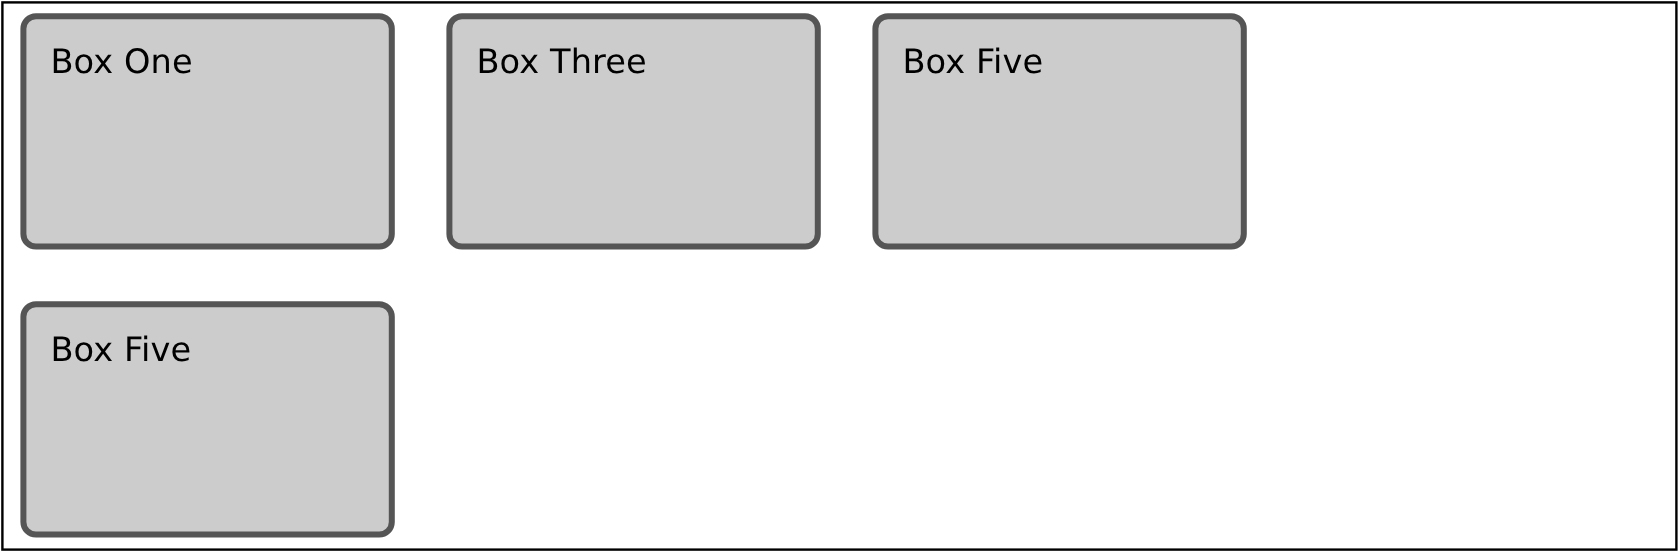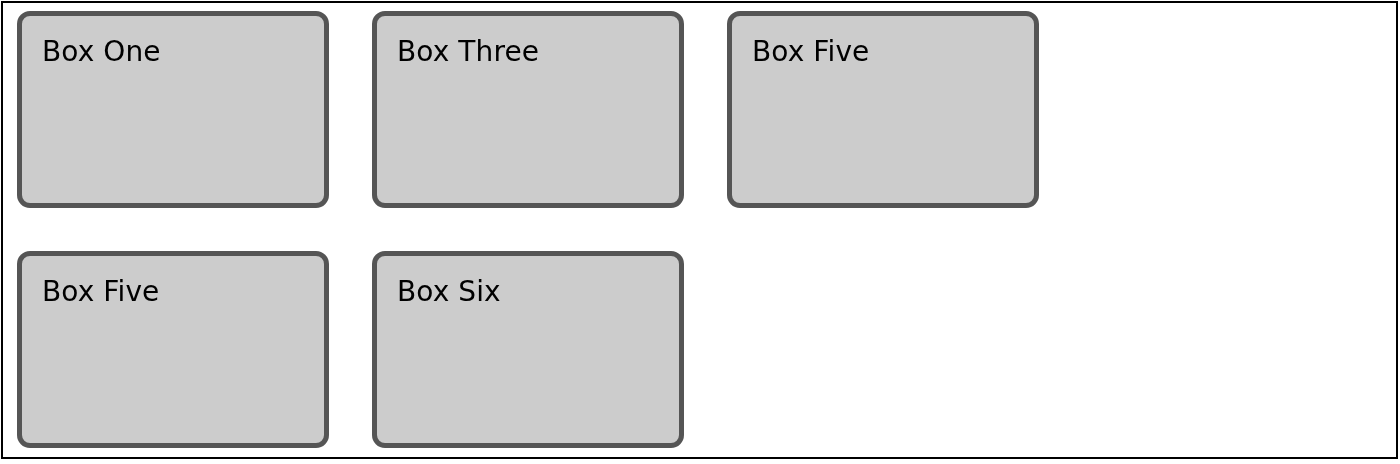--- a/index.html
+++ b/index.html
@@ -74,19 +74,16 @@
     </div>
 
     <div class="box-card">
       <span class="box-label">Box Five</span>
     </div>
 
     <div class="box-card">
       <span class="box-label">Box Five</span>
     </div>
 
-    <div class="box-card">
-      <span class="box-label">Box Six</span>
-    </div>
 
   </div>
 
 </div>
 
 </body></html>

